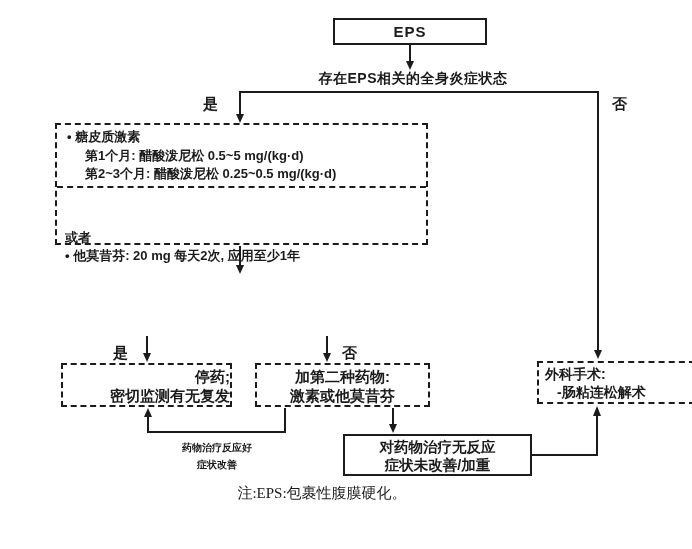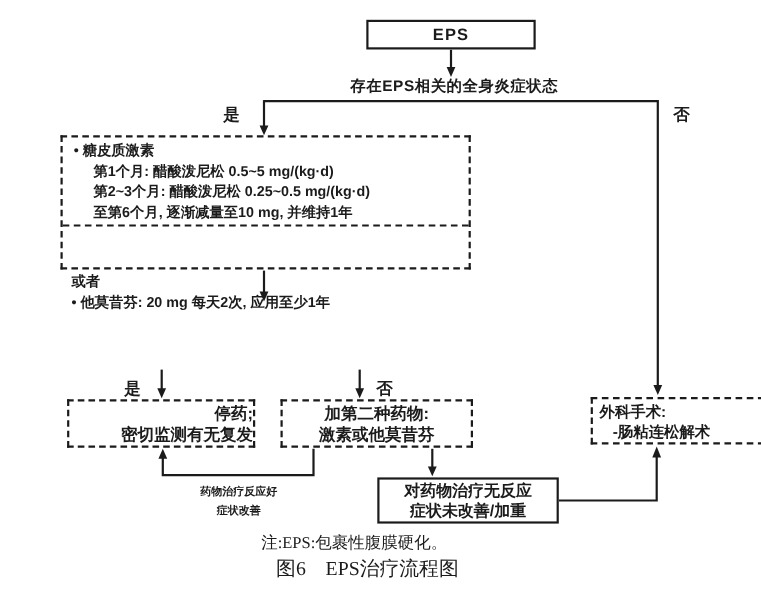--- a/index.html
+++ b/index.html
@@ -41,21 +41,21 @@
 
   .assessment{left:100px;top:275px;width:295px;height:60px;
               text-align:center;font-size:14px;line-height:18.5px;padding-top:2px;}
 
   .stop{left:61px;top:363px;width:171px;height:44px;
         text-align:right;font-size:15px;line-height:19px;padding-top:2px;}
 
   .second-drug{left:255px;top:363px;width:175px;height:44px;
         text-align:center;font-size:15px;line-height:19px;padding-top:2px;}
 
-  .no-response{left:343px;top:434px;width:165px;height:42px;
+  .no-response{left:343px;top:434px;width:189px;height:42px;
         text-align:center;font-size:14.5px;line-height:18px;padding-top:2px;}
 
   .surgery{left:537px;top:361px;width:158px;height:43px;
         font-size:14px;line-height:18px;padding:2px 2px 0 6px;}
   .s-indent{padding-left:12px;}
 
   .good-response{position:absolute;left:141px;top:439px;width:152px;
         text-align:center;font-size:10px;line-height:17px;font-weight:bold;}
 
   .note{position:absolute;left:122px;top:484px;width:400px;text-align:center;
@@ -105,21 +105,20 @@
   <div class="cond">存在EPS相关的全身炎症状态</div>
 
   <div class="yn" style="left:203px;top:95px">是</div>
   <div class="yn" style="left:612px;top:95px">否</div>
 
   <div class="box dashed treatment">
     <div class="t-sec1">
       <div>• 糖皮质激素</div>
       <div class="t-sub">第1个月: 醋酸泼尼松 0.5~5 mg/(kg·d)</div>
       <div class="t-sub">第2~3个月: 醋酸泼尼松 0.25~0.5 mg/(kg·d)</div>
-      <div class="t-sub">至第6个月, 逐渐减量至10 mg, 并维持1年</div>
     </div>
     <div class="t-divider"></div>
     <div class="t-sec2">
       <div>或者</div>
       <div>• 他莫昔芬: 20 mg 每天2次, 应用至少1年</div>
     </div>
   </div>
 
 
   <div class="yn" style="left:113px;top:344px">是</div>
@@ -144,15 +143,14 @@
     <div>对药物治疗无反应</div>
     <div>症状未改善/加重</div>
   </div>
 
   <div class="box dashed surgery">
     <div>外科手术:</div>
     <div class="s-indent">-肠粘连松解术</div>
   </div>
 
   <div class="note">注:EPS:包裹性腹膜硬化。</div>
-  <div class="caption">图6　EPS治疗流程图</div>
 
 </div>
 
 </body></html>

